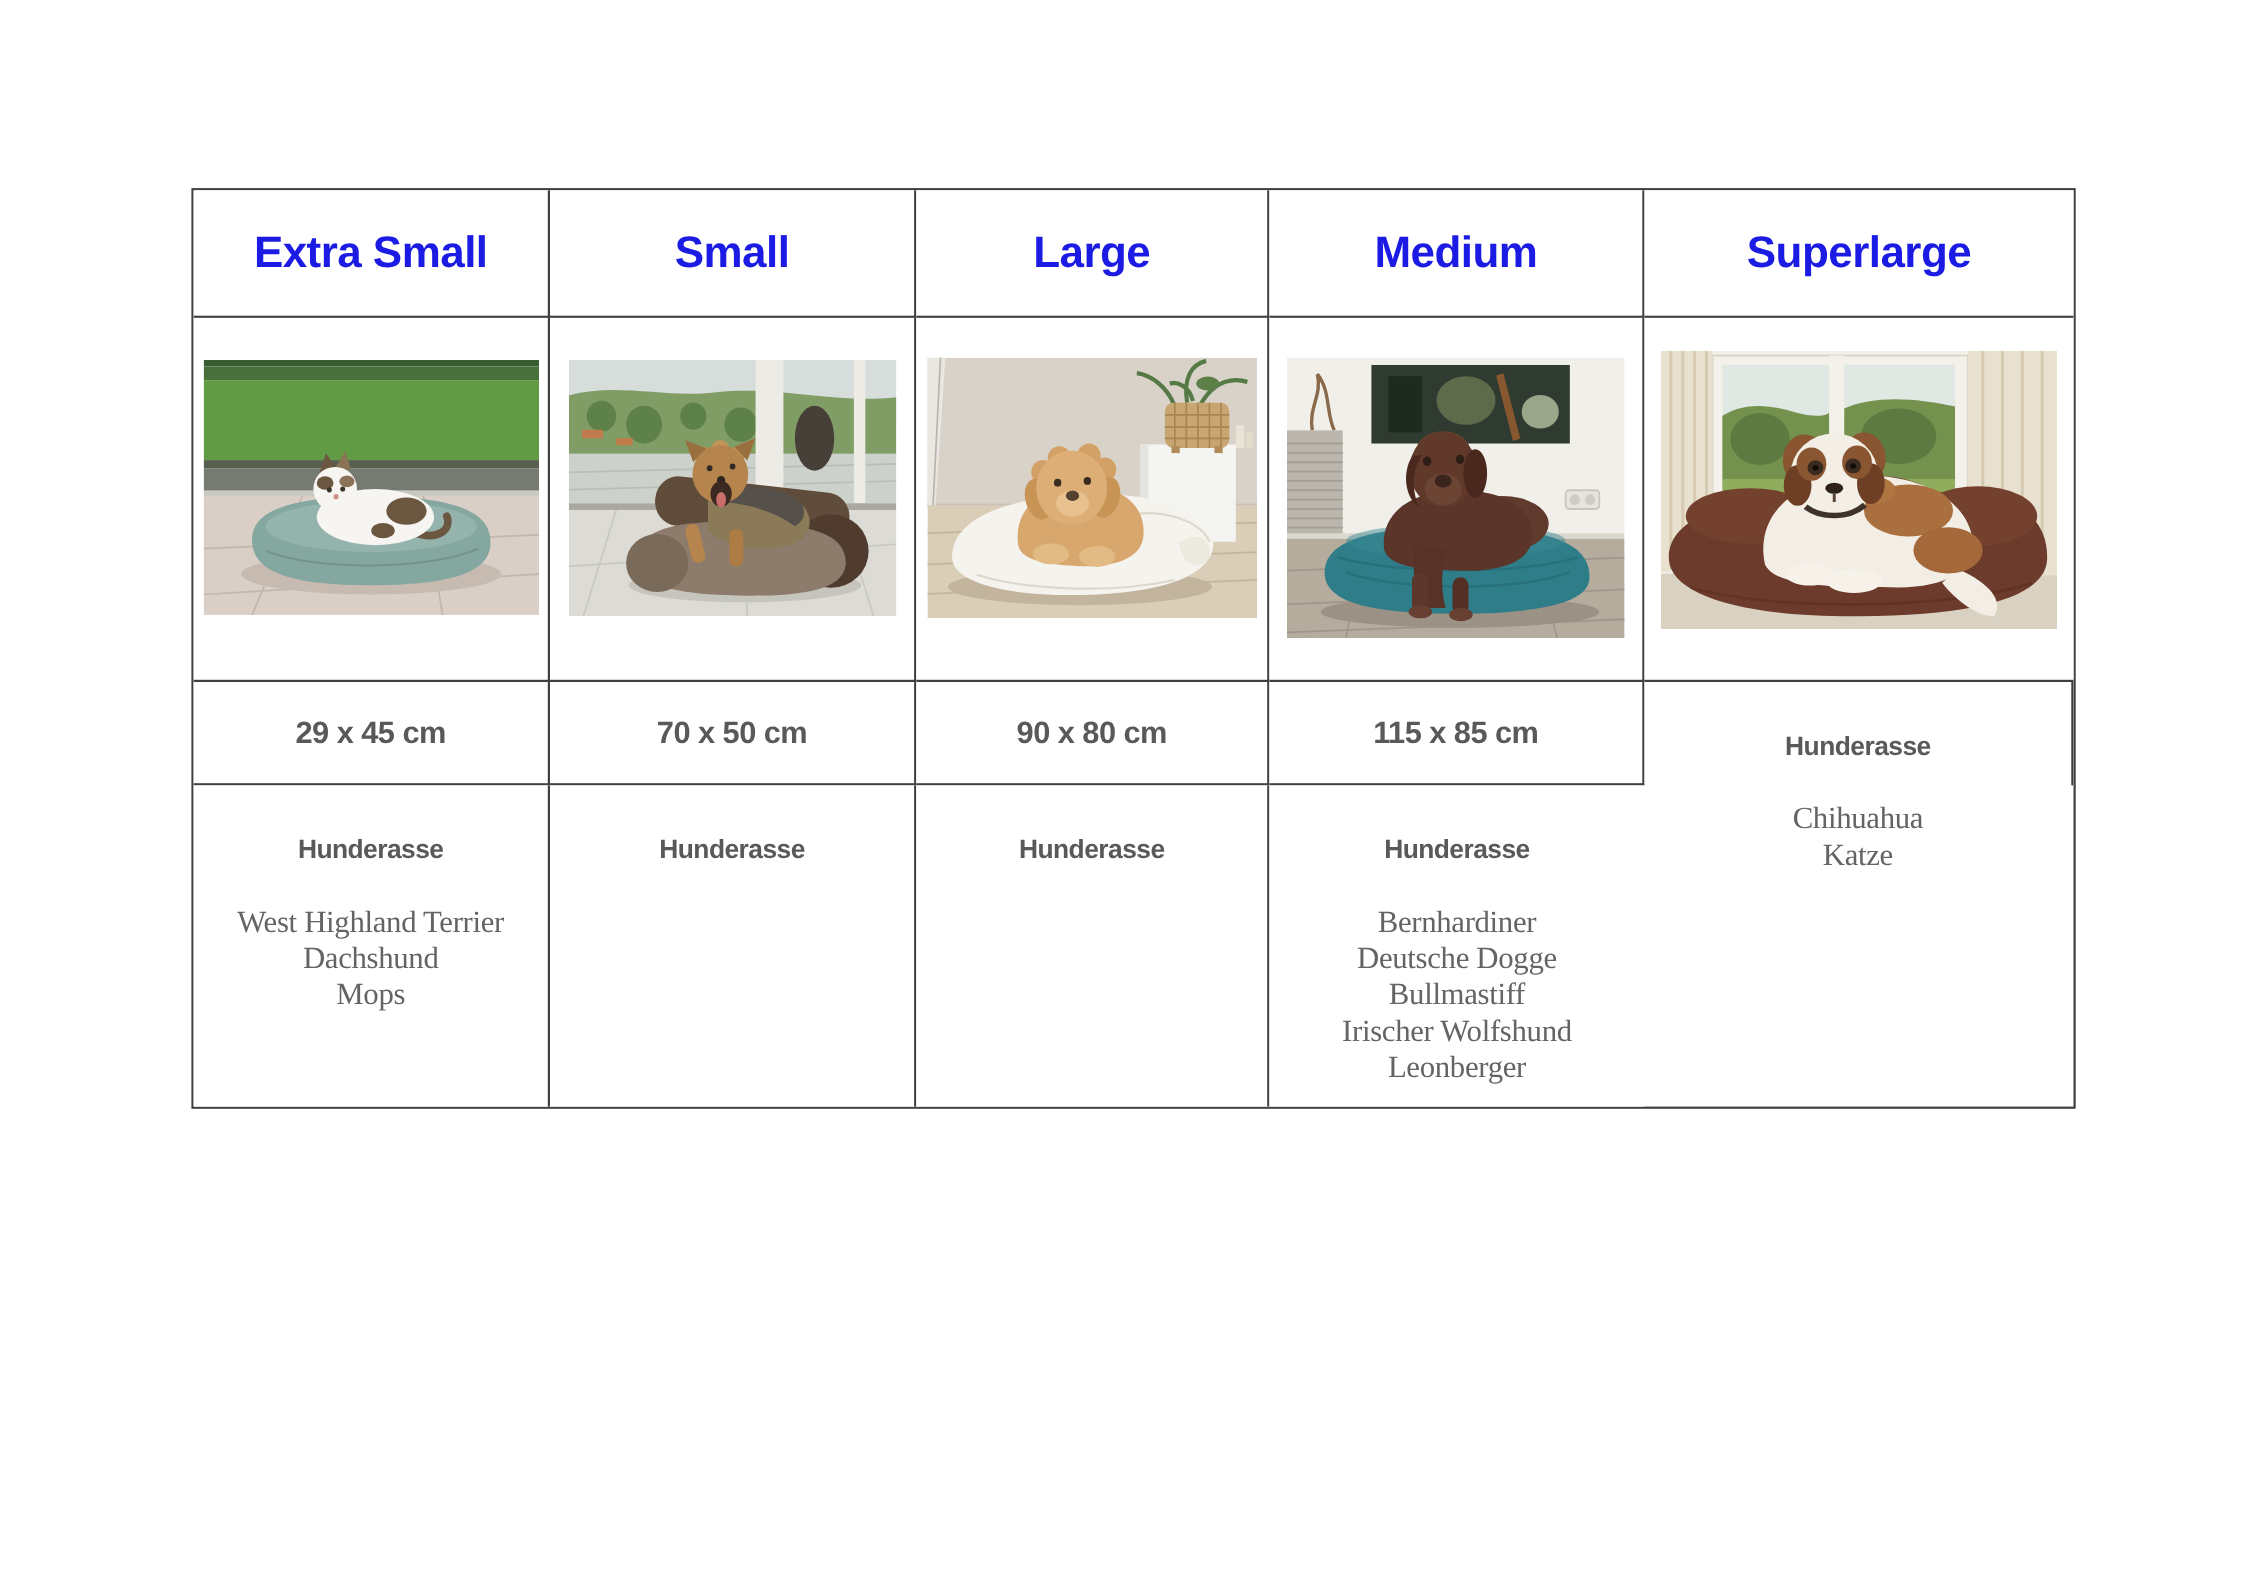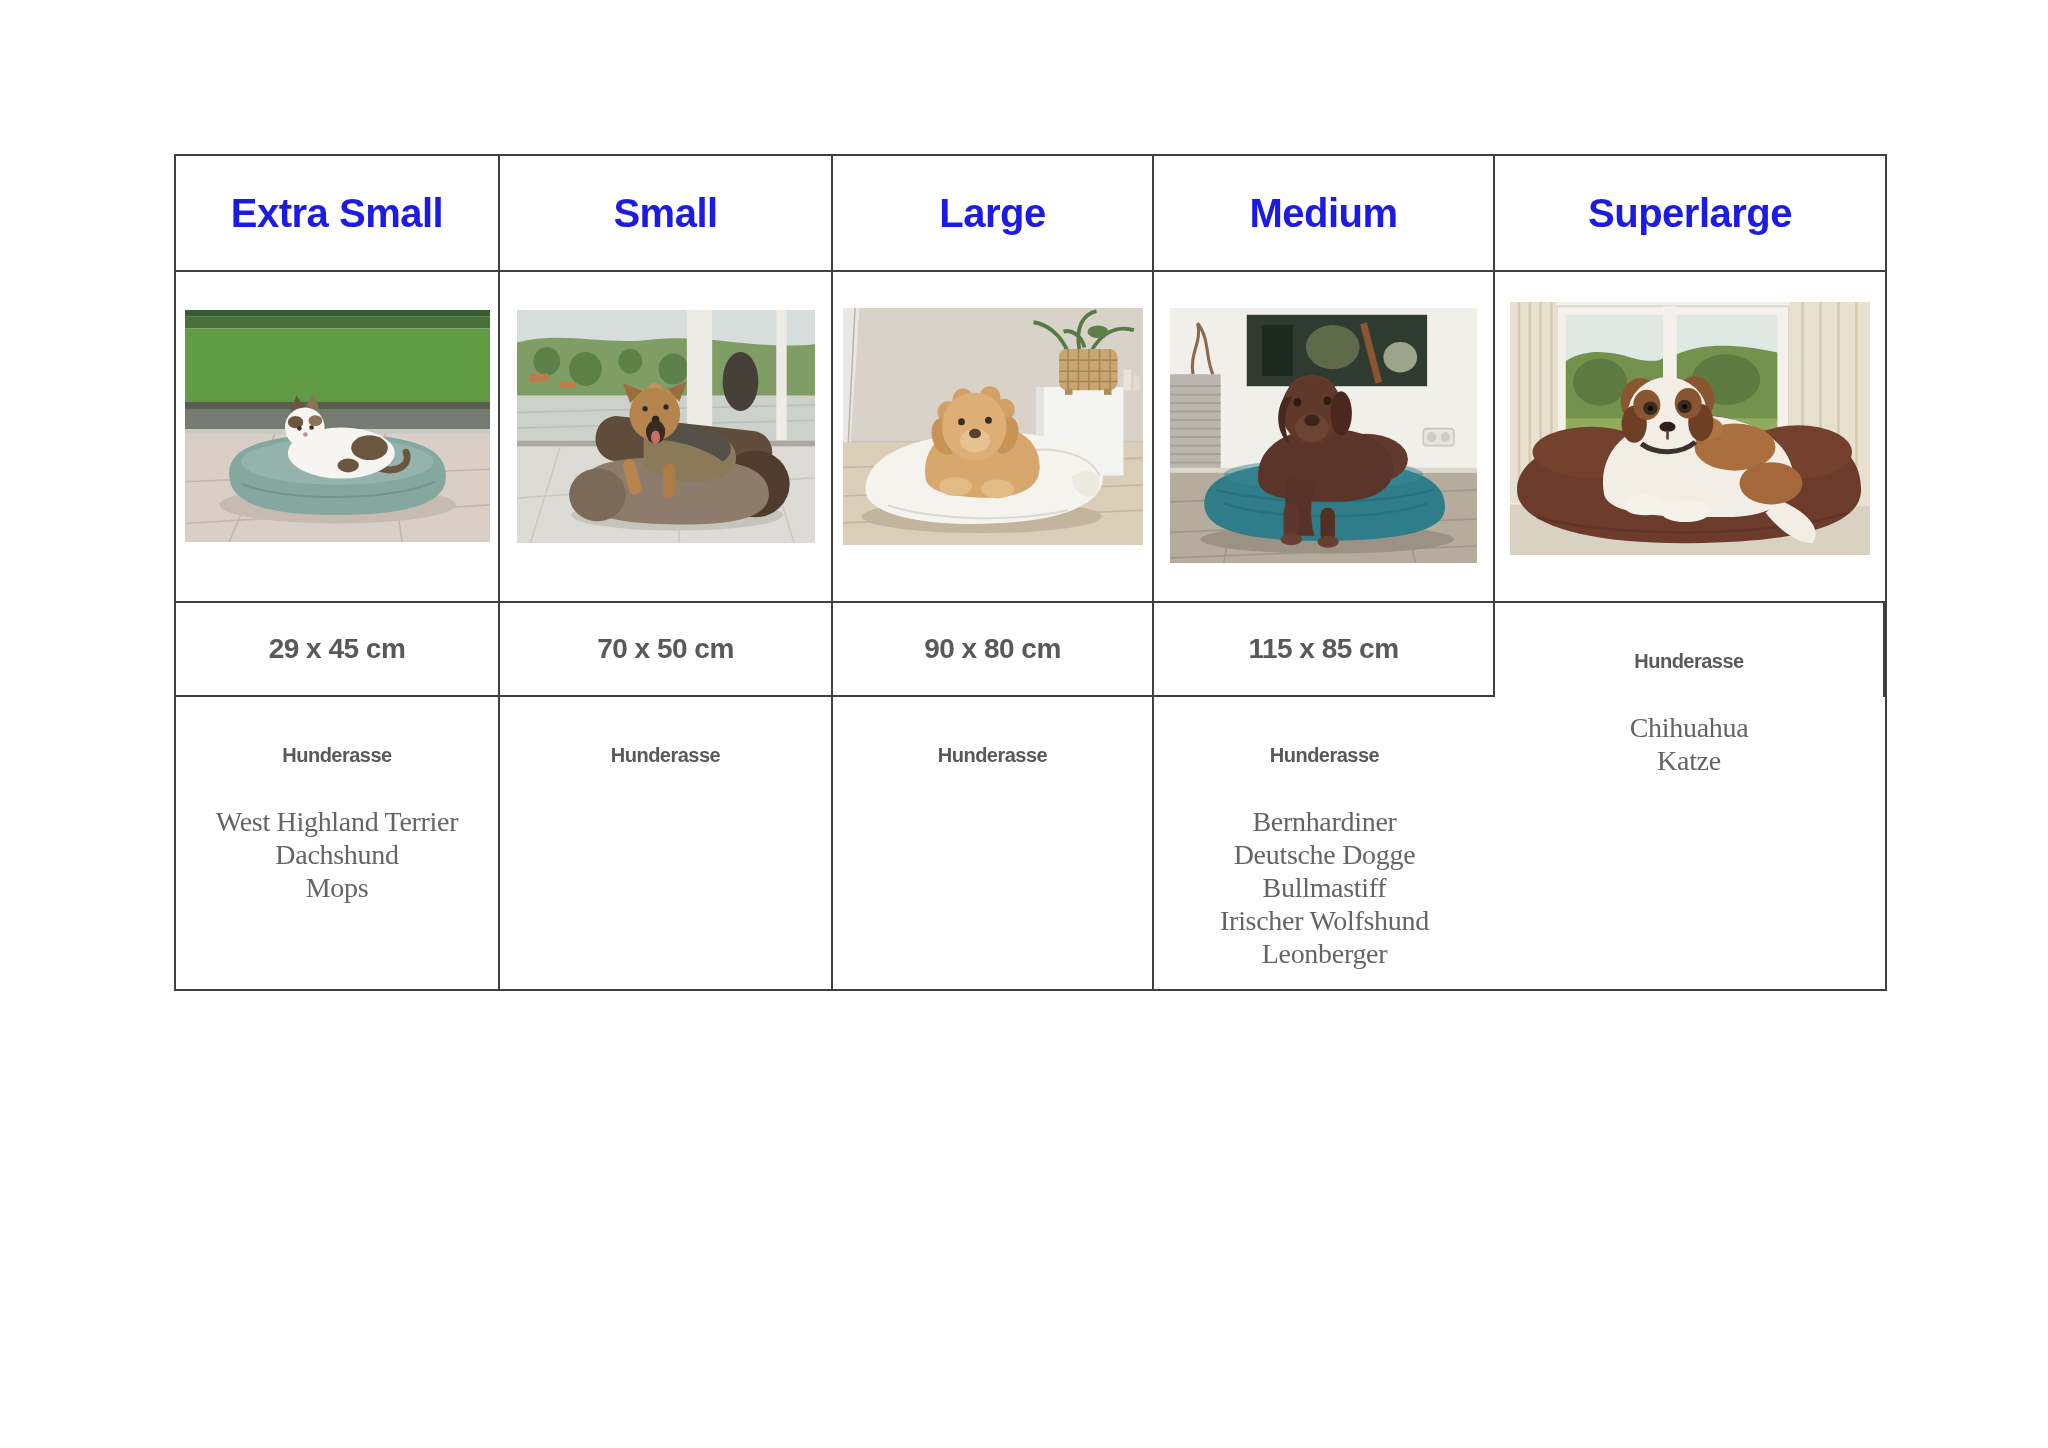--- a/index.html
+++ b/index.html
@@ -7,21 +7,21 @@
     --border-gray:#3f3f3f;
     --header-blue:#1b1be4;
     --label-gray:#595959;
     --breed-gray:#646464;
   }
   *{margin:0;padding:0;box-sizing:border-box;}
   html,body{width:2048px;height:1448px;background:var(--page-bg);overflow:hidden;}
   body{font-family:"Liberation Sans", sans-serif;}
 
   .size-table{
-    position:absolute;left:174px;top:154px;
+    position:absolute;left:174px;top:171px;
     width:1713px;
     display:grid;
     grid-template-columns:324px 333px 321px 341px 390px;
     grid-template-rows:116px 331px 94px 292px;
     border:2px solid var(--border-gray);
     background:#ffffff;
   }
   .cell{
     border-right:2px solid var(--border-gray);
     border-bottom:2px solid var(--border-gray);
@@ -41,21 +41,21 @@
   .photo svg{display:block;width:100%;height:100%;}
 
   .size-cell span{
     color:var(--label-gray);
     font-size:28px;font-weight:bold;letter-spacing:-0.5px;
   }
 
   .breeds-cell{flex-direction:column;justify-content:flex-start;padding-top:42px;}
   .breeds-title{
     color:var(--label-gray);
-    font-size:20px;font-weight:bold;letter-spacing:-0.5px;
+    font-size:24px;font-weight:bold;letter-spacing:-0.5px;
     line-height:33px;
     margin-bottom:33px;
   }
   .breed-list{display:flex;flex-direction:column;align-items:center;font-family:Liberation Serif, serif;}
   .breed{
     color:var(--breed-gray);
     font-size:28px;line-height:33px;letter-spacing:-0.3px;
     text-align:center;
   }
 </style>

